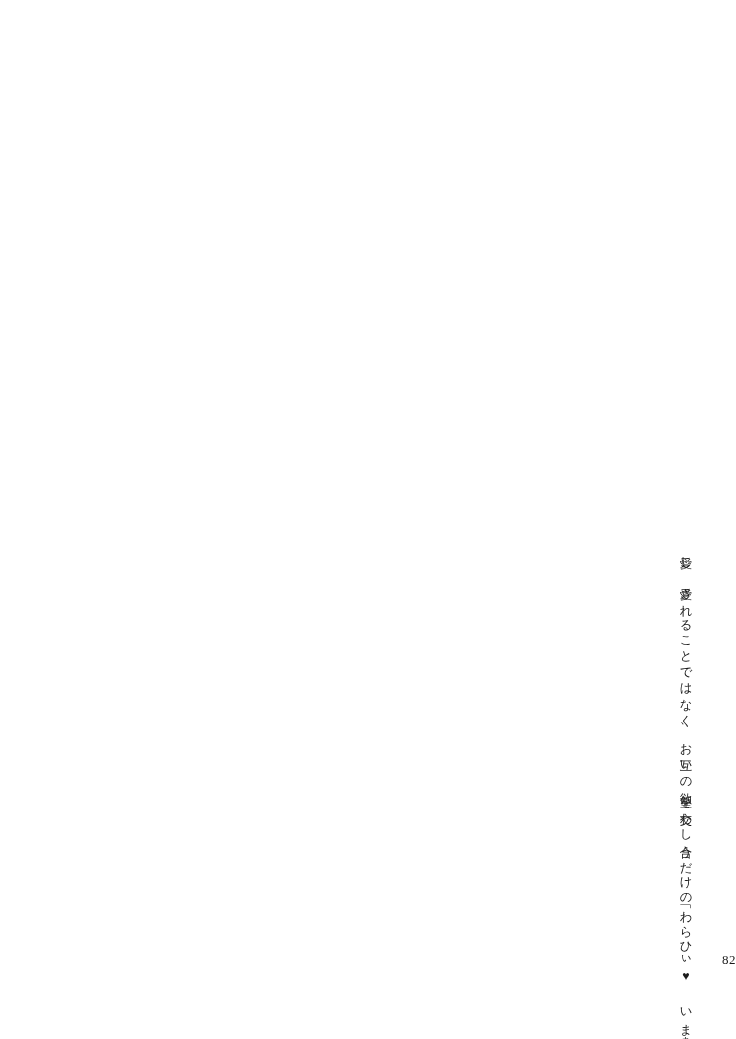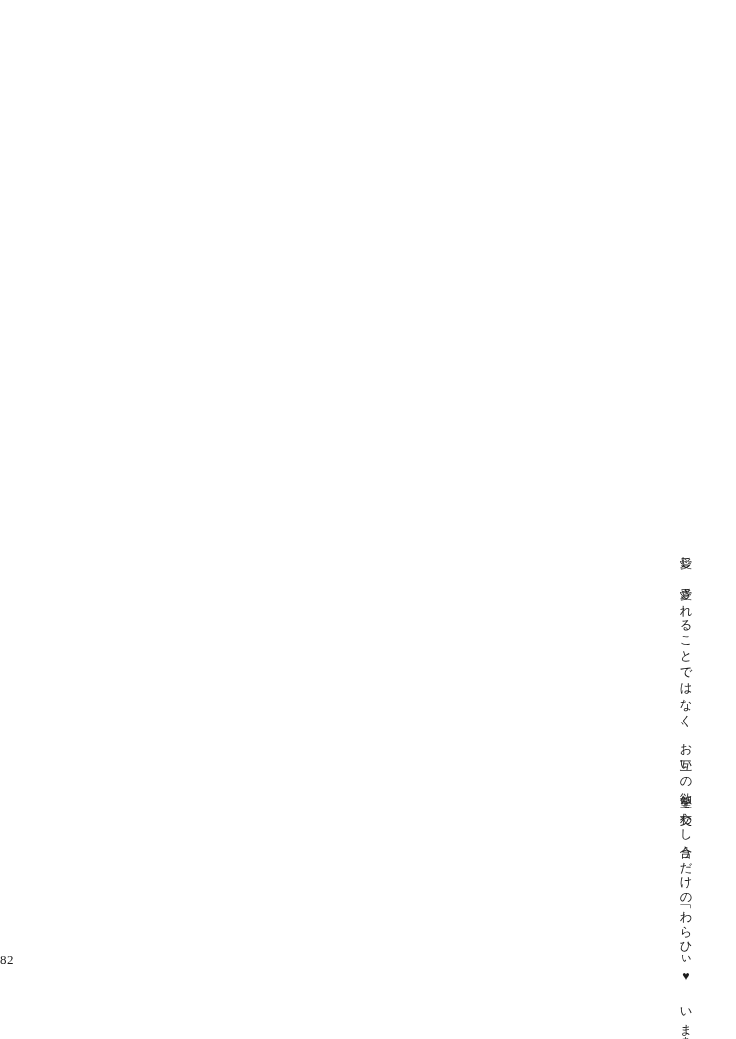--- a/index.html
+++ b/index.html
@@ -50,21 +50,21 @@
   }
 
   
   .low { align-self: flex-start; padding-top: 455px; }
 
   #page-number {
     position: absolute;
     left: 0;
     right: 0;
     top: 952px;
-    text-align: left;
+    text-align: right;
     font-size: 13px;
     font-family: "Liberation Serif", "DejaVu Serif", serif;
     color: #1b1b1b;
     letter-spacing: 0.5px;
   }
 </style>
 </head>
 <body>
 
 <div id="page">

